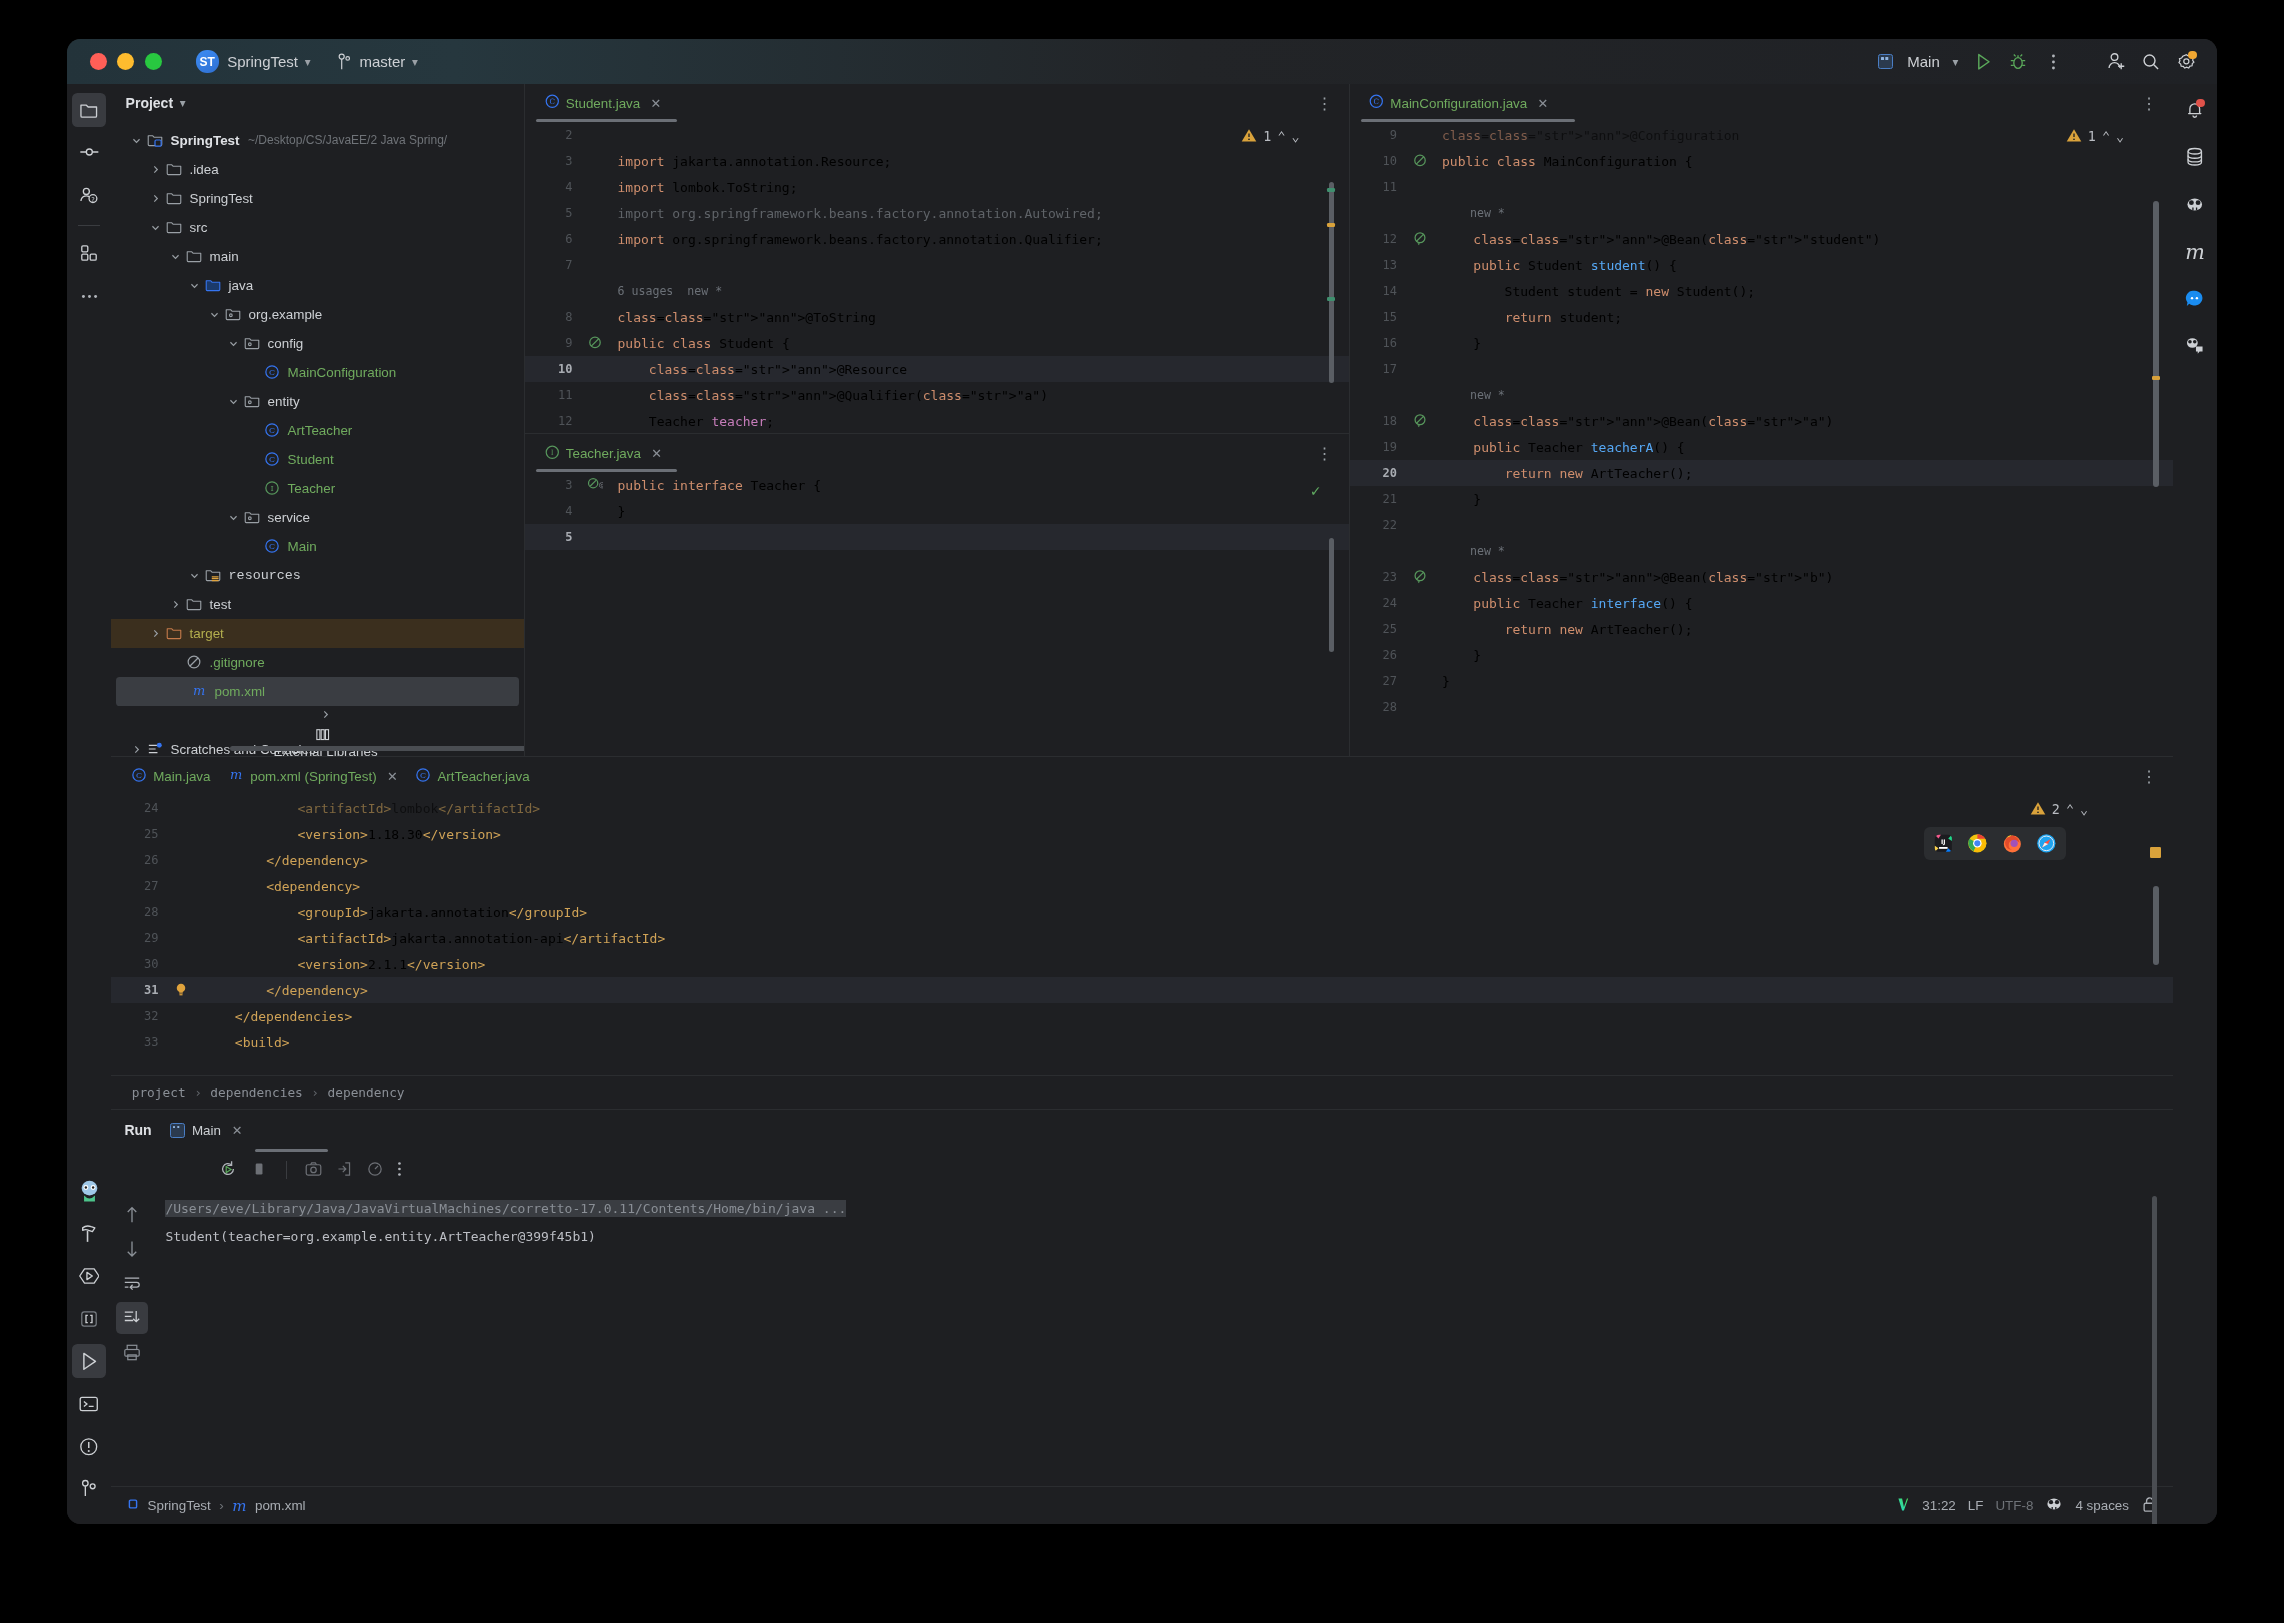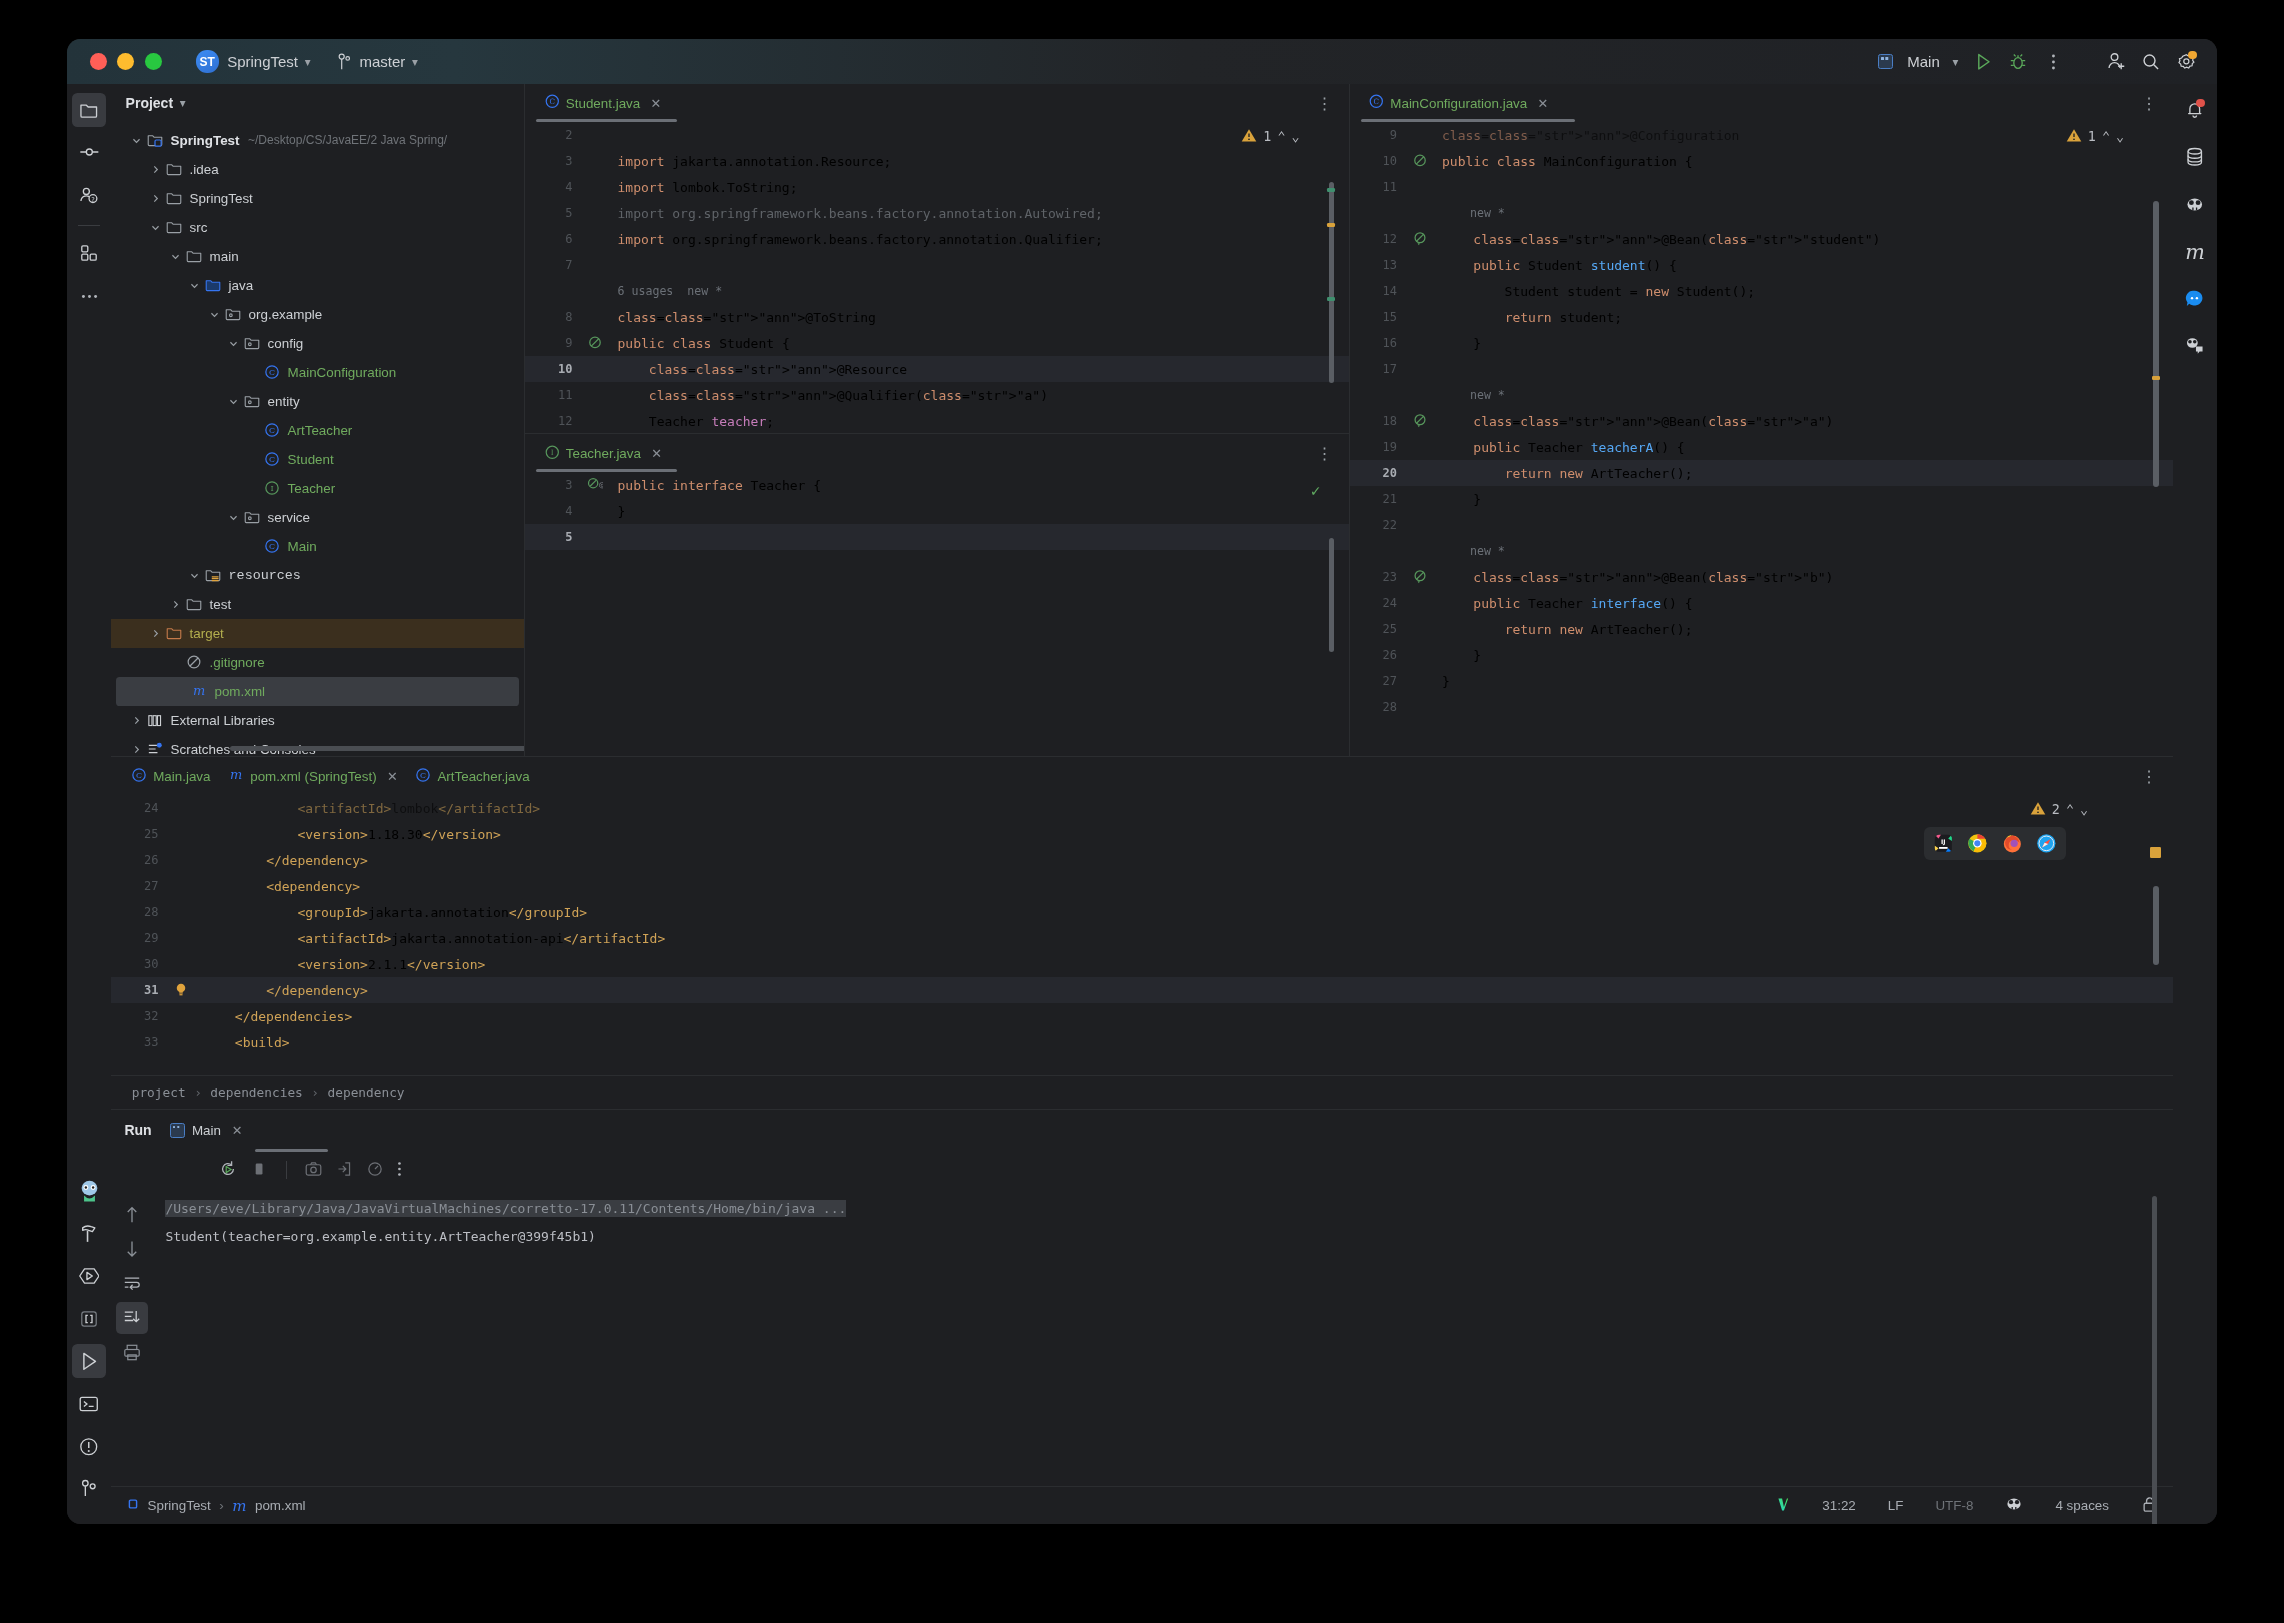--- a/index.html
+++ b/index.html
@@ -157,21 +157,21 @@
   .cg-ico.active{background:#393b40;}
   .console-out { flex:1; padding: 11px 0 0 13.4px; font-family:"DejaVu Sans Mono",monospace; font-size:13px; position:relative;}
   .cmdline { color:#8a8f96; background:#3a3d42; display:inline-block; padding: 1.2px 0; }
   .outline { color:#bcbec4; margin-top: 12px; }
   .outline2 { color:#bcbec4; margin-top: 34px; }
   .console-scroll { position:absolute; right: 16px; top: 7.3px; width: 5.5px; height: 341px; background:#4a4d52; border-radius:3px;}
 
   
   .statusbar { height: 38px; flex:0 0 38px; display:flex; align-items:center; padding: 0 16px; background:#1e1f22; border-top:0.6px solid #2b2d30;}
   .sb-left { display:flex; align-items:center; gap: 8.5px; font-size:13.4px; color:#a9adb3;}
-  .sb-right { margin-left:auto; display:flex; align-items:center; gap: 32px; font-size:13.4px; color:#a9adb3;}
+  .sb-right { margin-left:auto; display:flex; align-items:center; gap: 12px; font-size:13.4px; color:#a9adb3;}
   .sb-sep { color:#6f7378; }
 </style>
 </head>
 <body>
 
 <div class="ide">
 
   <div class="titlebar">
     <div class="traffic">
       <span class="tl red"></span>
@@ -585,21 +585,21 @@
               </div>
               <div class="trow sel-grey" style="padding-left: 55px;">
                 <span class="arrow"></span>
                 <span class="ticon-s">
                   <svg width="16" height="16" viewBox="0 0 26 26" style="font-size:22px">
                     <text x="13" y="20" font-size="21" fill="#3574f0" text-anchor="middle" font-family="DejaVu Serif" font-style="italic">m</text>
                   </svg>
                 </span>
                 <span class="tlabel green">pom.xml</span>
               </div>
-              <div class="trow" style="padding-left: 16px;">
+              <div class="trow" style="padding-left: 16px; flex-direction: column;">
                 <span class="arrow">
                   <svg width="11" height="11" viewBox="0 0 18 18">
                     <path d="M7 4 l5 5 -5 5" fill="none" stroke="#9aa0a6" stroke-width="1.9"></path>
                   </svg>
                 </span>
                 <span class="ticon-s">
                   <svg width="16" height="16" viewBox="0 0 26 26">
                     <rect x="3" y="6" width="5" height="16" fill="none" stroke="#cdd0d4" stroke-width="1.8"></rect>
                     <rect x="10" y="6" width="5" height="16" fill="none" stroke="#cdd0d4" stroke-width="1.8"></rect>
                     <rect x="17" y="6" width="5" height="16" fill="none" stroke="#cdd0d4" stroke-width="1.8"></rect>

